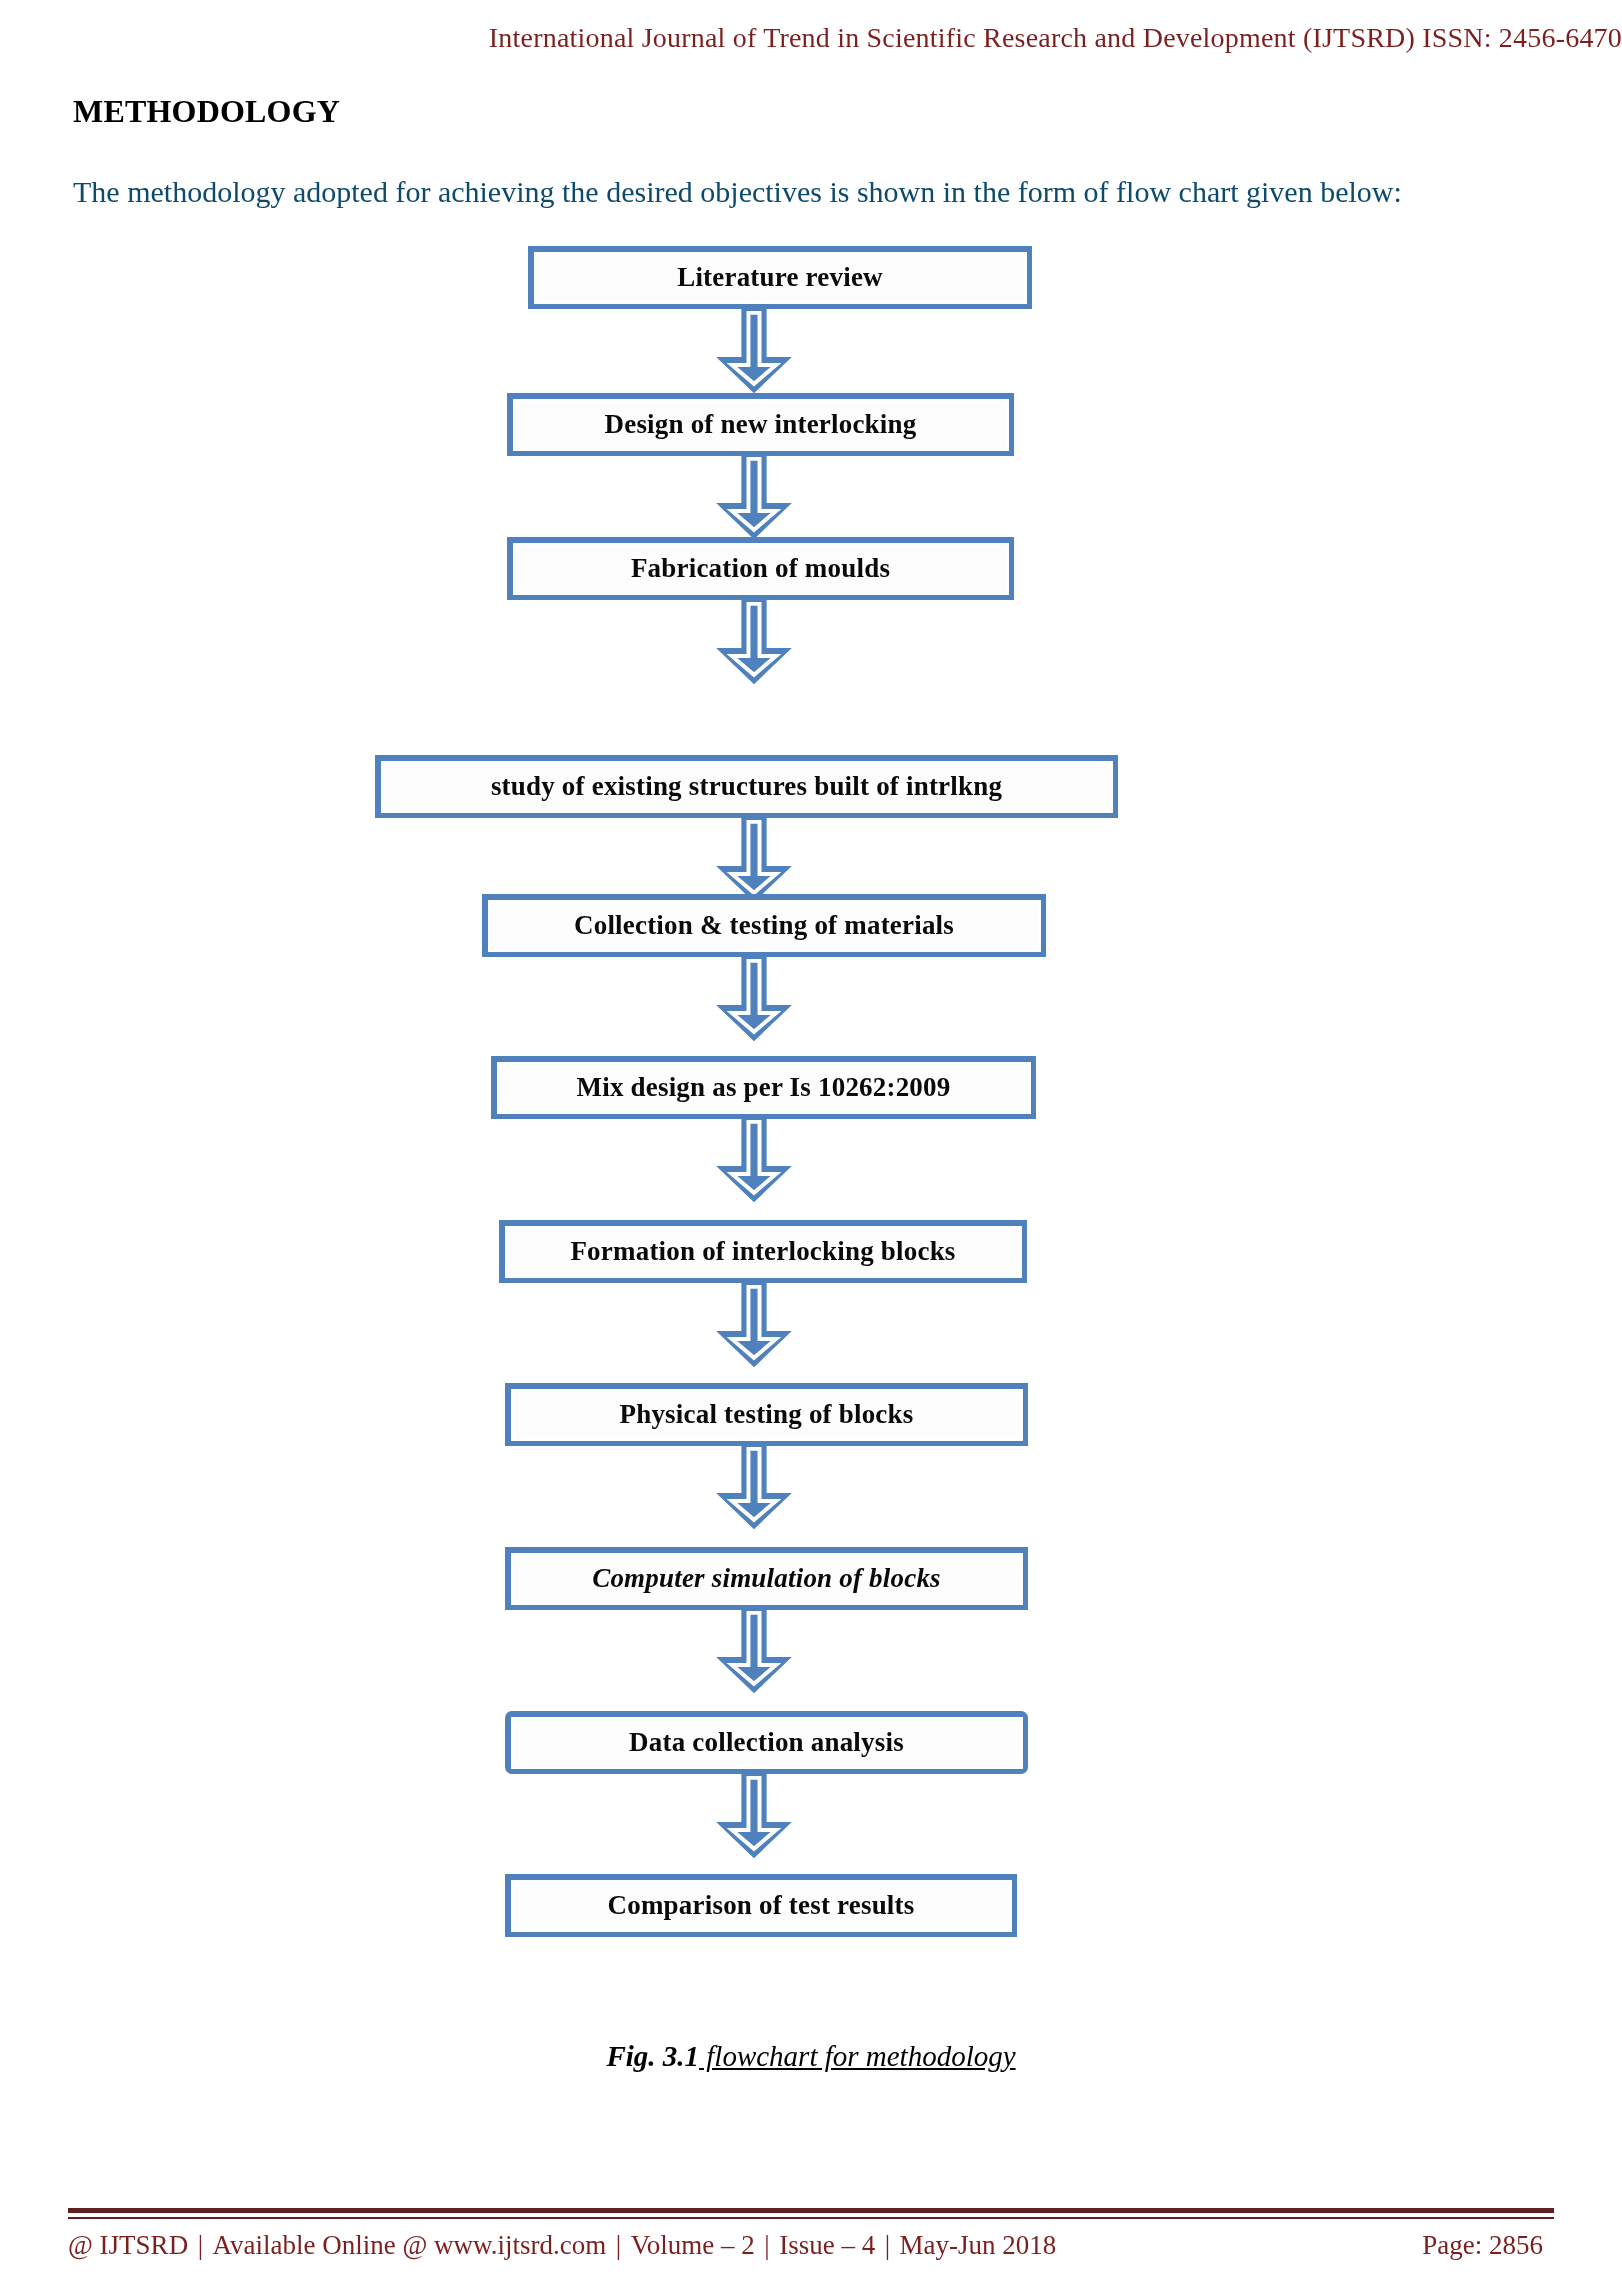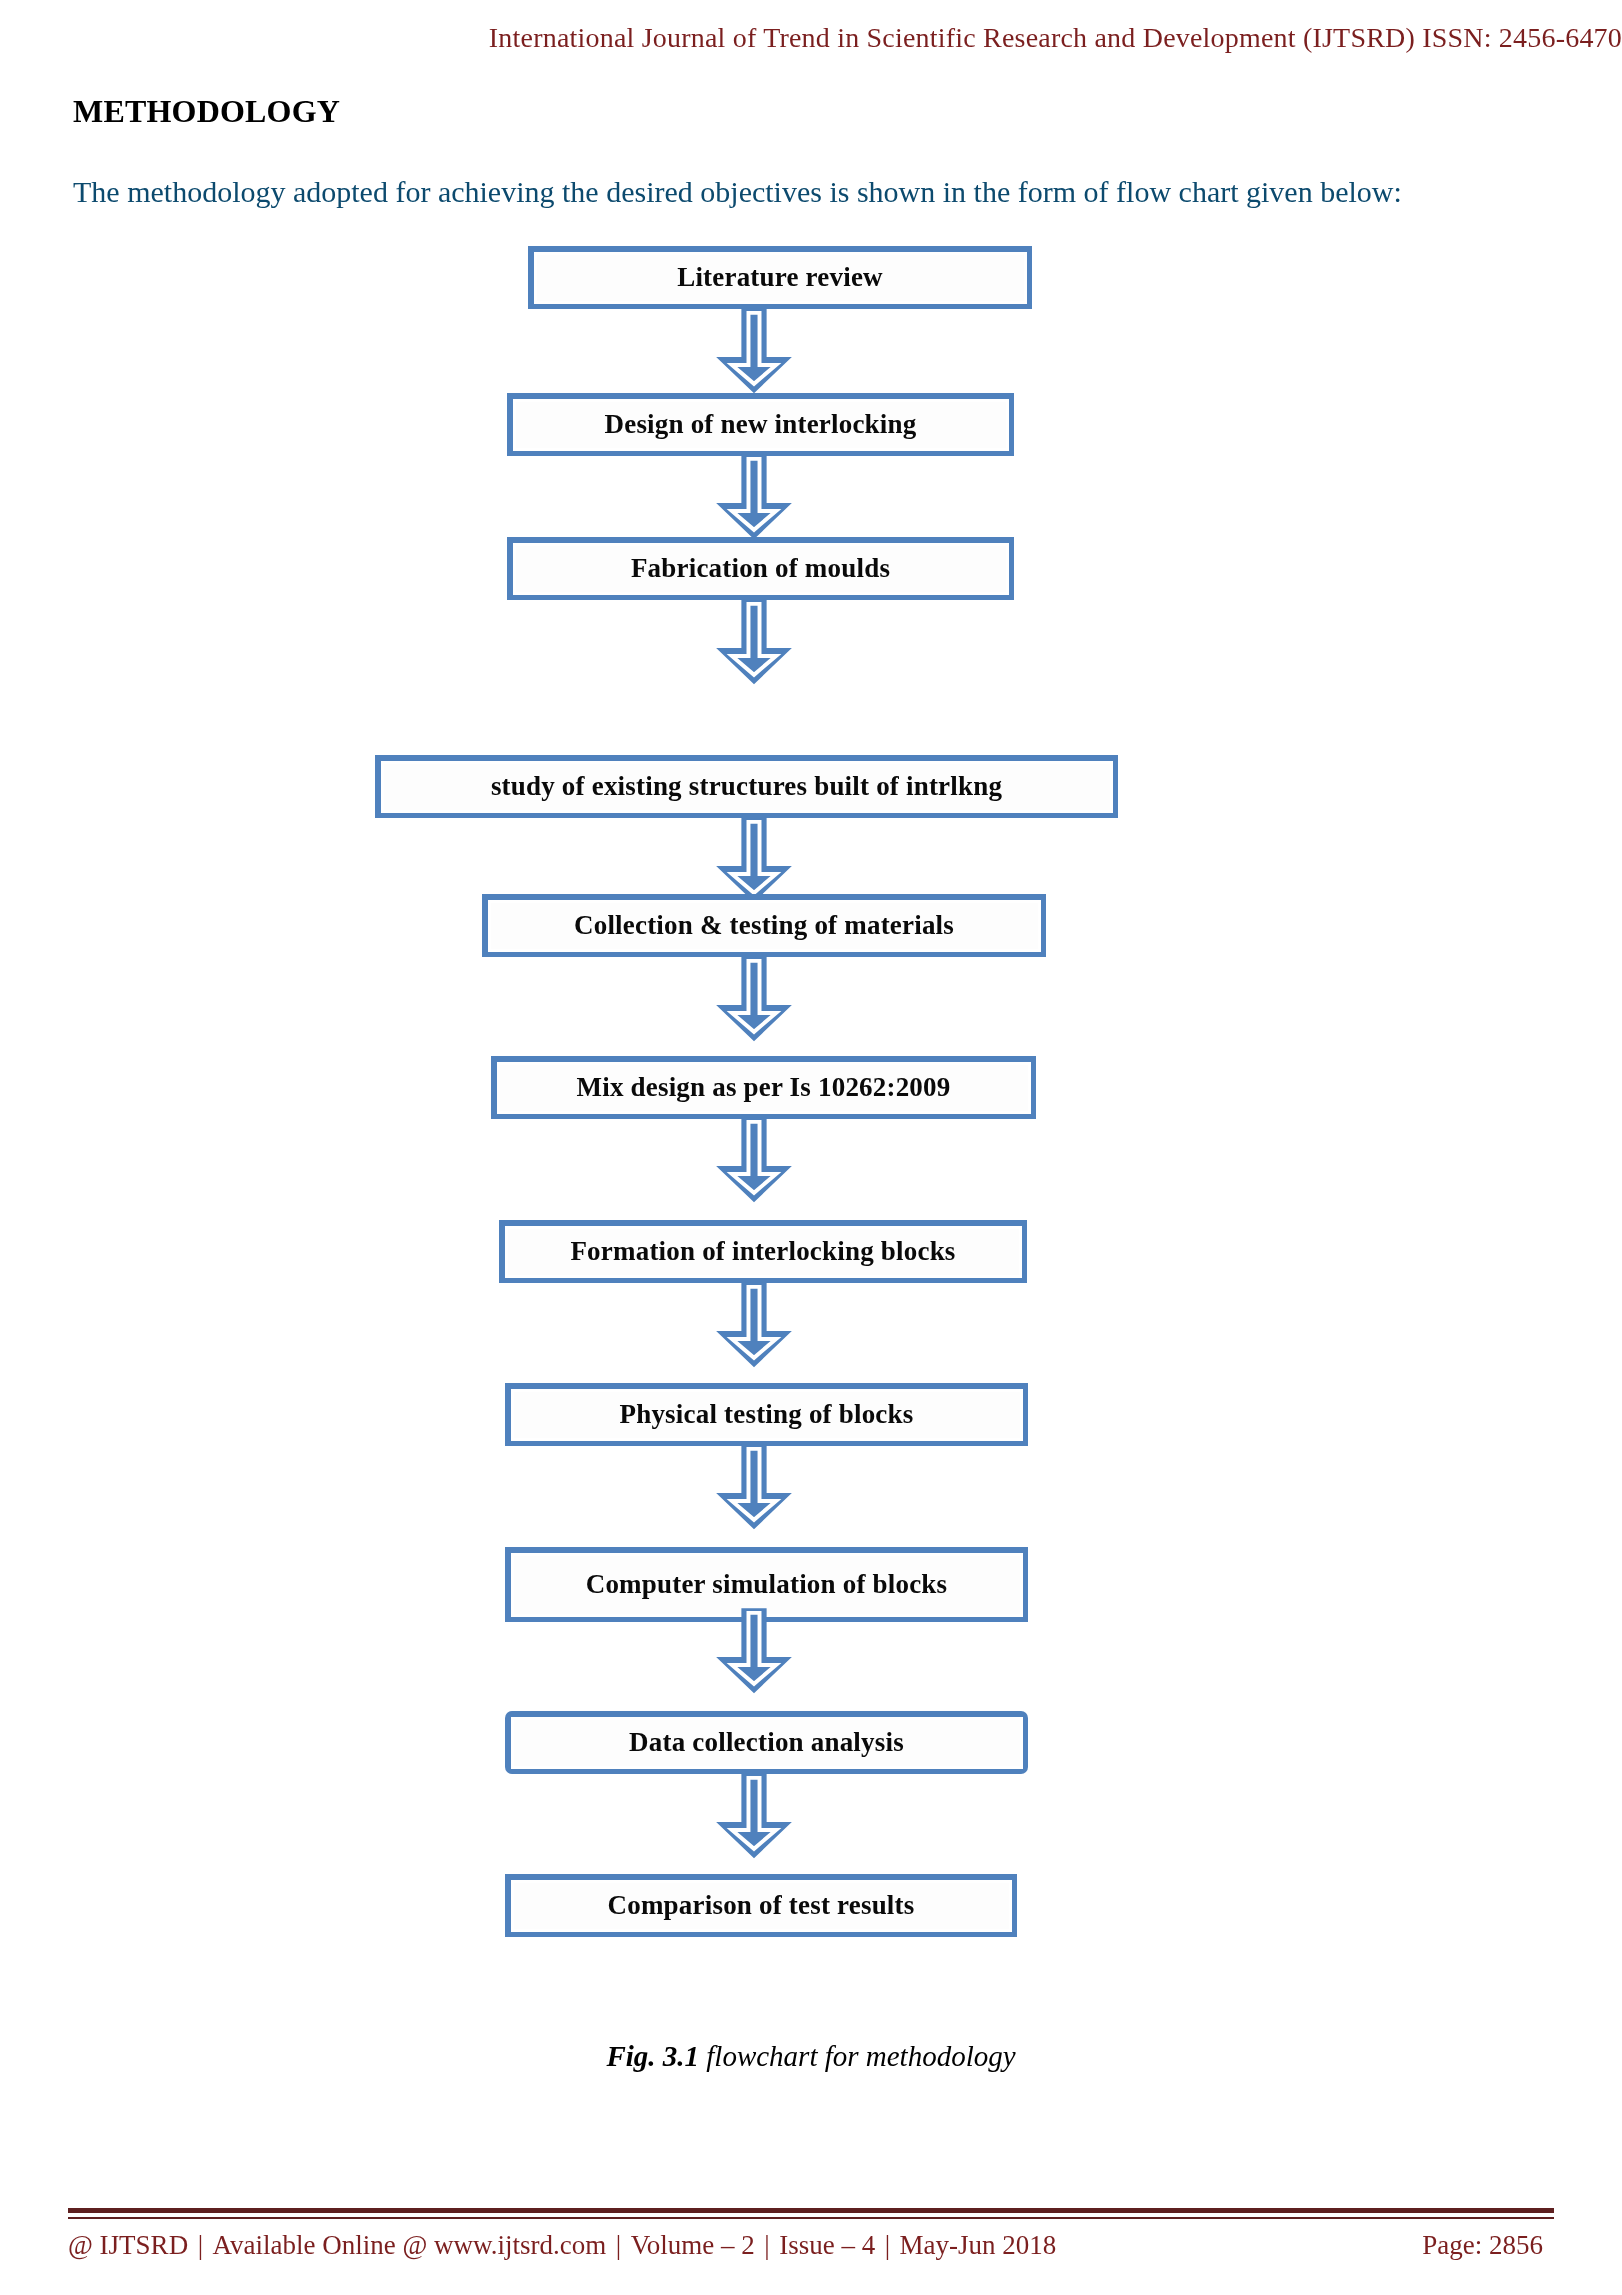--- a/index.html
+++ b/index.html
@@ -98,20 +98,21 @@
     text-align: center;
     font-size: 29px;
     color: #000000;
   }
   .figure-caption .cap-num {
     font-weight: bold;
     font-style: italic;
   }
   .figure-caption .cap-text {
     font-style: italic;
+    text-decoration: underline;
   }
 
   
   .page-footer {
     position: absolute;
     left: 68px;
     right: 68px;
     bottom: 14.3px;
     height: 73px;
   }
@@ -243,21 +244,21 @@
       <span class="node-label">Physical testing of blocks</span>
     </div>
   </div>
   <div class="flow-arrow" style="left:713px; top:1198px; width:82px; height:87px;">
     <svg width="82" height="87" viewBox="0 0 104 110">
       <polygon points="36,0 68,0 68,62 100,62 52,108 4,62 36,62" fill="#4f81bd"></polygon>
       <polygon points="45,6 59,6 59,72 80,72 52,96 24,72 45,72" fill="none" stroke="#ffffff" stroke-width="5"></polygon>
     </svg>
   </div>
 
-  <div class="flow-node" style="left:505px; top:1301px; width:523px; height:75px;">
+  <div class="flow-node" style="left:505px; top:1301px; width:523px; height:63px;font-style:italic;">
     <div class="node-inner">
       <span class="node-label">Computer simulation of blocks</span>
     </div>
   </div>
   <div class="flow-arrow" style="left:713px; top:1362px; width:82px; height:87px;">
     <svg width="82" height="87" viewBox="0 0 104 110">
       <polygon points="36,0 68,0 68,62 100,62 52,108 4,62 36,62" fill="#4f81bd"></polygon>
       <polygon points="45,6 59,6 59,72 80,72 52,96 24,72 45,72" fill="none" stroke="#ffffff" stroke-width="5"></polygon>
     </svg>
   </div>

